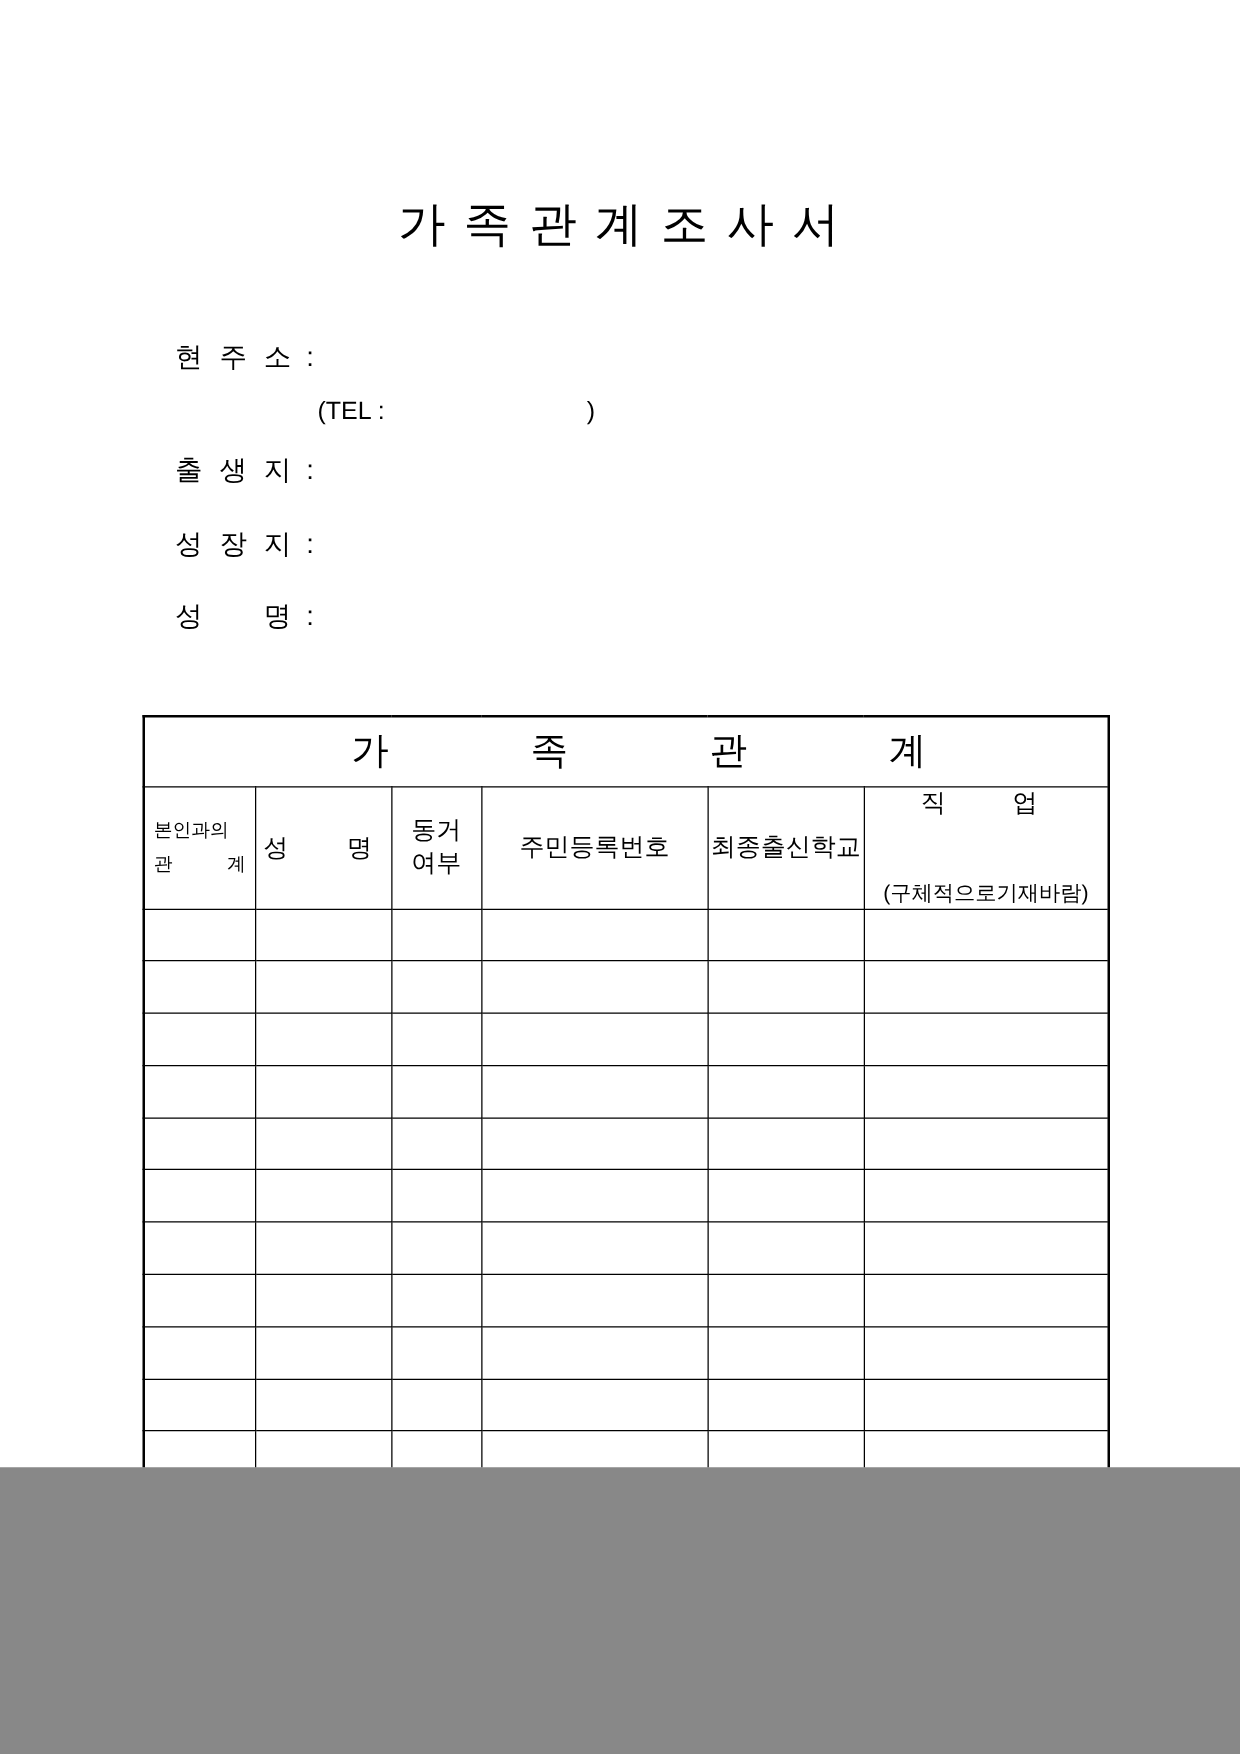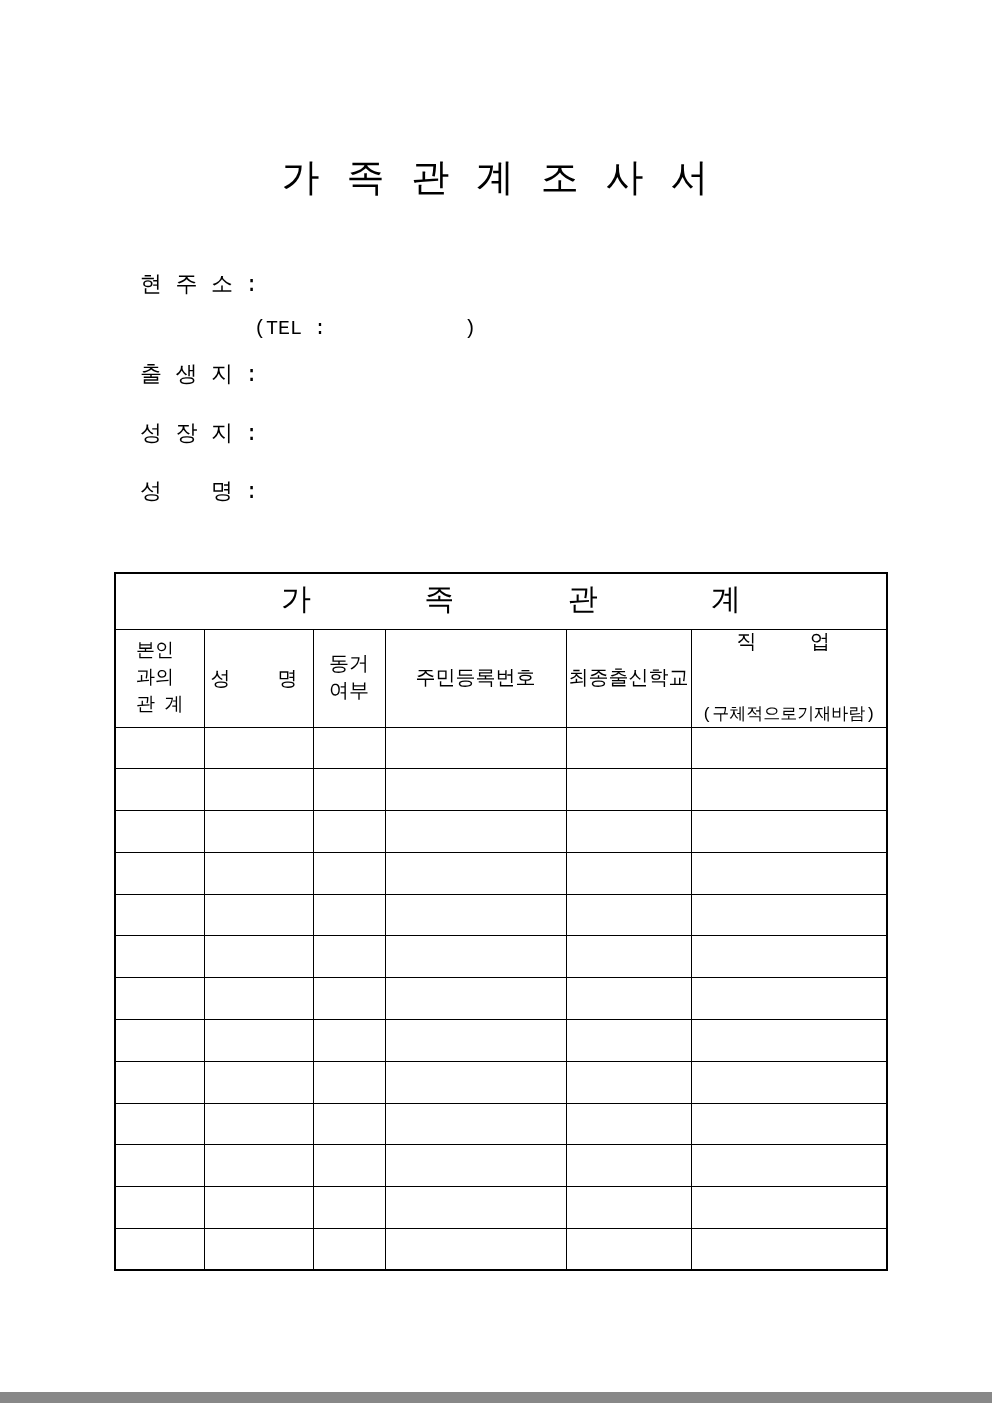--- a/index.html
+++ b/index.html
@@ -1,24 +1,24 @@
 <!DOCTYPE html>
 <html><head>
 <meta charset="utf-8">
 <style>
   * { margin: 0; padding: 0; box-sizing: border-box; }
   html, body { background: #888; }
   .page {
     position: relative;
     width: 992px;
-    height: 1392px;
+    height: 1174px;
     margin: 0 auto;
     background: #ffffff;
     color: #000000;
-    font-family: Liberation Mono, monospace;
+    font-family: Liberation Sans, sans-serif;
     overflow: hidden;
   }
 
   
   .doc-title {
     position: absolute;
     top: 158px;
     left: 0;
     width: 100%;
     text-align: center;
@@ -89,21 +89,21 @@
     display: flex;
     justify-content: space-between;
     padding: 0 145px 0 165px;
     font-size: 30px;
     line-height: 34px;
   }
 
   tr.col-headers th { height: 58px; font-size: 20px; }
   .hdr { display: flex; flex-direction: column; justify-content: center; height: 100%; }
   .hdr .hline { line-height: 27px; }
-  .hdr-relation { font-size: 19px; padding: 0 20px; text-align: left; }
+  .hdr-relation { font-size: 15px; padding: 0 7px; text-align: left; }
   .hdr-relation .spread { display: flex; justify-content: space-between; }
   .hdr-name { flex-direction: row; align-items: center; justify-content: space-between; padding: 0 15px 0 6px; }
   .hdr-cohab { text-align: center; }
   .hdr-center { text-align: center; letter-spacing: 0; }
   .hdr-occupation { font-size: 20px; }
   .hdr-occupation .spread { display: flex; justify-content: space-between; padding: 0 56px 0 45px; line-height: 26px; }
   .hdr-occupation .sub { font-size: 17px; text-align: center; line-height: 25px; white-space: nowrap; margin-top: 46px; }
 
   tbody.blank-rows td { height: 41.8px; }
 </style>

